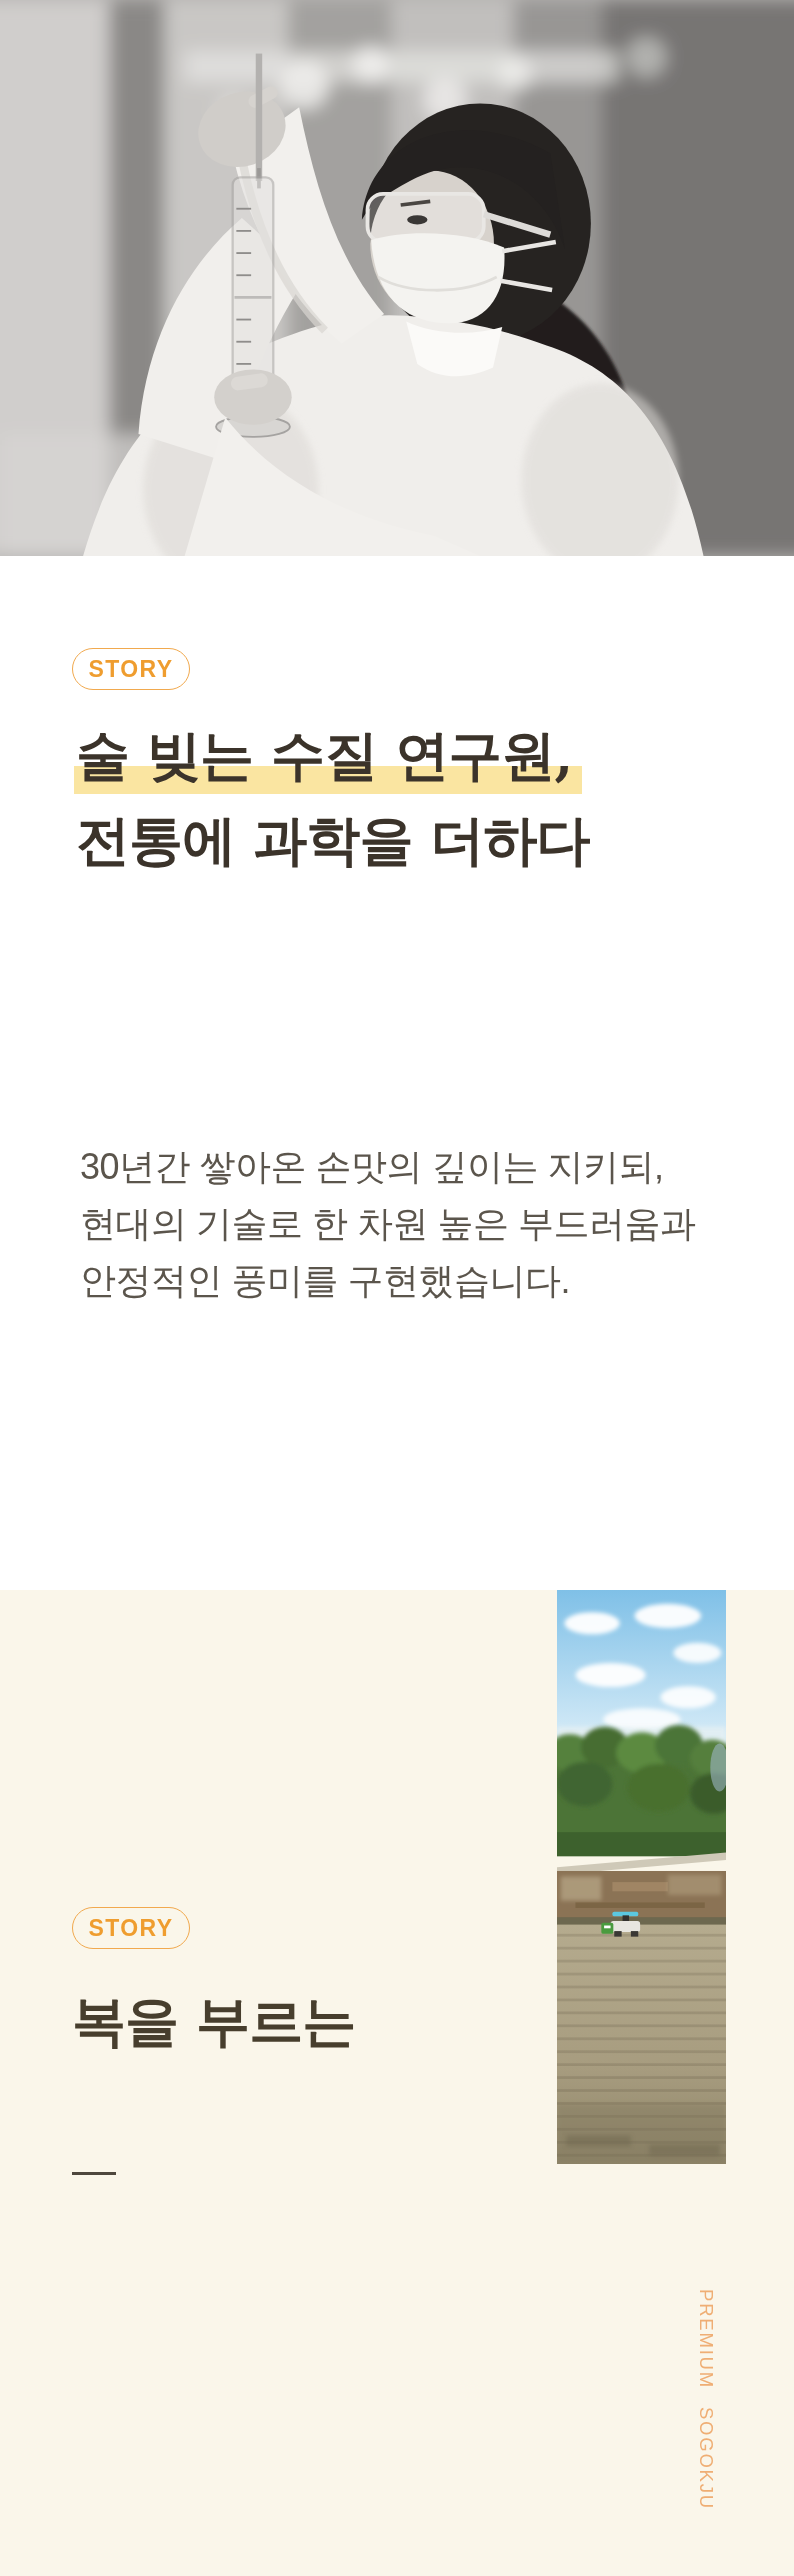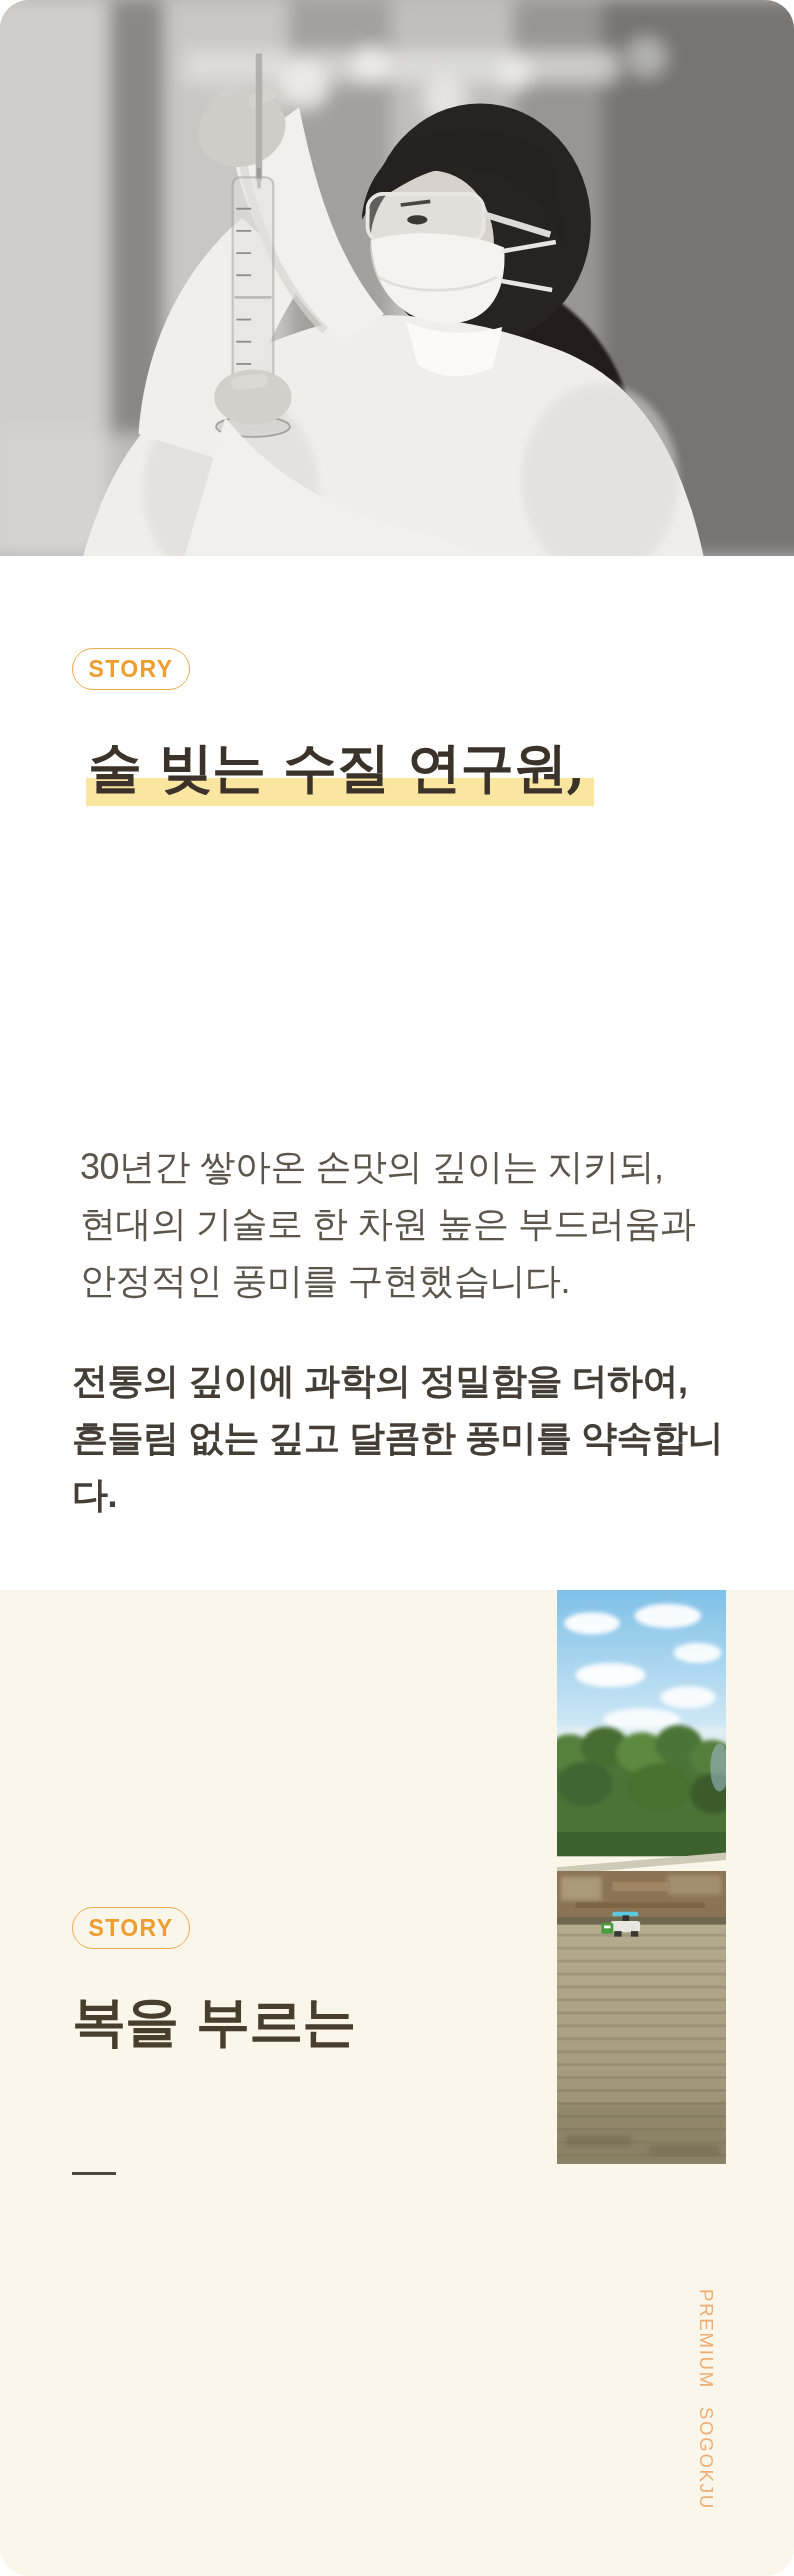--- a/index.html
+++ b/index.html
@@ -11,21 +11,20 @@
     --headline-brown:#473E2D;
     --body-gray:#5B554C;
     --body-bold:#3F3930;
     --peach:#EFAE74;
   }
   html,body{margin:0;padding:0;background:#ffffff;}
   #canvas{
     position:relative;width:794px;height:2576px;margin:0 auto;
     background:#ffffff;overflow:hidden;
     font-family:"Liberation Sans", sans-serif;
-    border-radius:29px;
   }
   
   .hero{position:absolute;left:0;top:0;width:794px;height:556px;overflow:hidden;}
   
   .pill-badge{
     position:absolute;left:72px;width:118px;height:42px;
     border:1.8px solid var(--orange-border);border-radius:22px;
     background:#ffffff;display:flex;align-items:center;justify-content:center;
     box-sizing:border-box;
   }
@@ -171,29 +170,28 @@
           <path d="M410,300 C440,318 500,320 538,300" stroke="#e0deda" stroke-width="3" fill="none"></path>
         </g>
       </g>
     </svg>
   </div>
 
   <div class="pill-badge badge-story">
     <span>STORY</span>
   </div>
 
-  <h2 class="headline headline-story" style="margin:16px;">
+  <h2 class="headline headline-story" style="margin:4px;">
     <span class="line"><span class="hl">술 빚는 수질 연구원,</span></span>
+    <span class="line">전통에 과학을 더하다</span>
   </h2>
 
   <p class="para p-story-2" style="margin:8px;">30년간 쌓아온 손맛의 깊이는 지키되,
 현대의 기술로 한 차원 높은 부드러움과
 안정적인 풍미를 구현했습니다.</p>
-  <p class="para p-story-3" style="margin:0;">전통의 깊이에 과학의 정밀함을 더하여,
-흔들림 없는 깊고 달콤한 풍미를 약속합니다.</p>
 
   <div class="place-section"></div>
 
   <div class="field-photo">
     <svg width="169" height="574" viewBox="0 0 183 621" preserveAspectRatio="none">
       <defs>
         <linearGradient id="sky" x1="0" y1="0" x2="0" y2="1">
           <stop offset="0" stop-color="#7fc0e7"></stop>
             <stop offset="1" stop-color="#d9edf8"></stop>
         </linearGradient>

